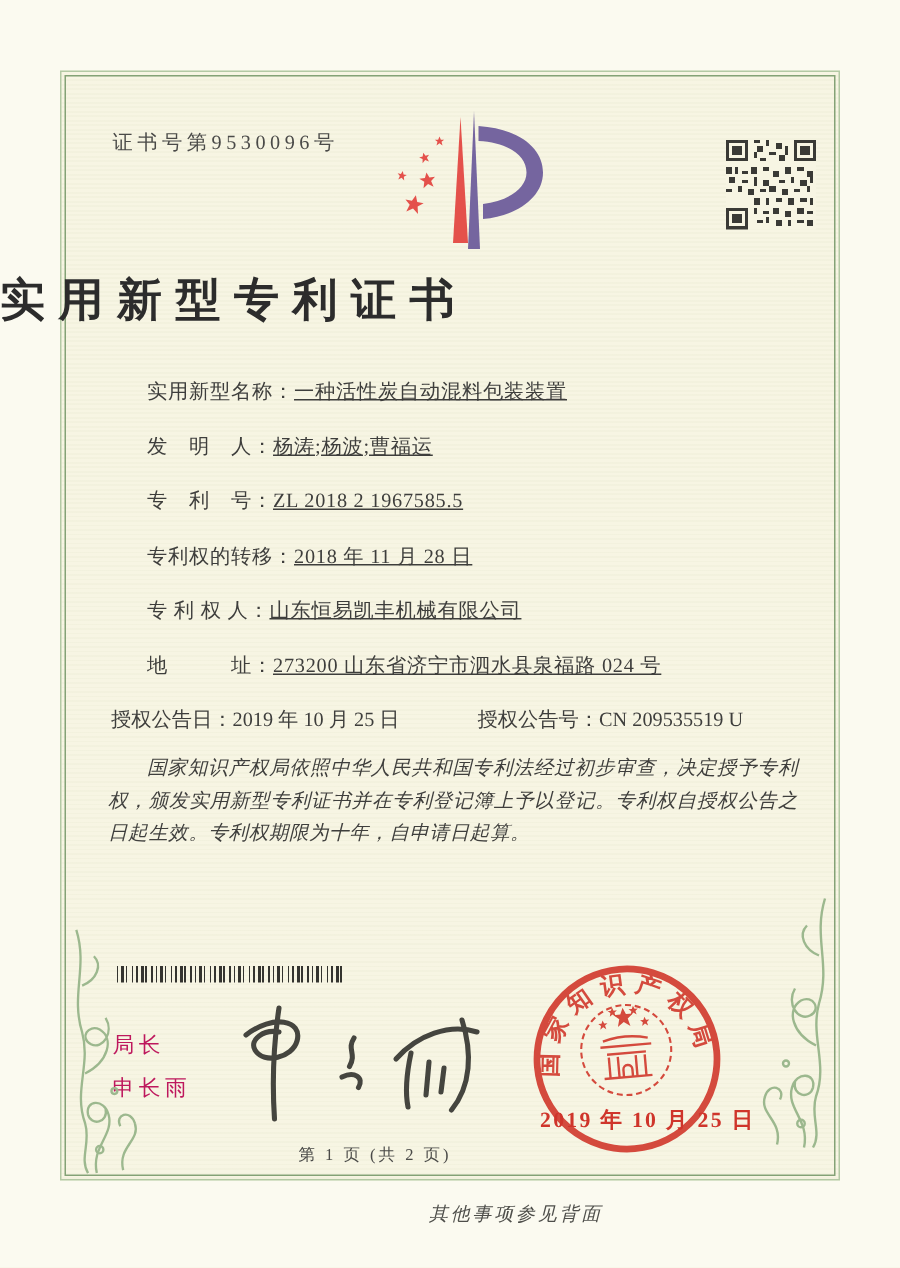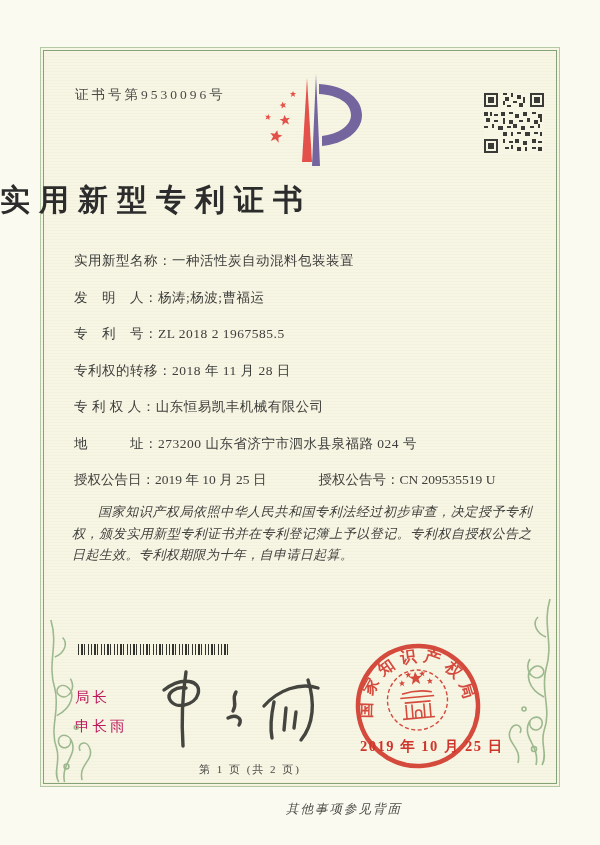--- a/index.html
+++ b/index.html
@@ -33,22 +33,22 @@
   }
   .logo{left:252px;top:70px;width:118px;height:102px;}
   .qr{left:484px;top:93px;width:60px;height:60px;}
   .title{
     left:0;top:180px;width:600px;text-align:left;
     font-size:30px;font-weight:600;letter-spacing:9px;color:#2c2c2c;
     margin:0;
   }
   .fields{left:74px;top:250px;width:460px;font-size:13.5px;color:#3e3e3c;}
   .field-row{display:flex;margin-bottom:15.5px;line-height:21px;letter-spacing:0.5px;}
-  .field-row .lbl{white-space:pre;flex:none;}
-  .field-row .val{white-space:pre-wrap;}
+  .field-row .lbl{white-space:pre;flex:none;margin-left:24px;}
+  .field-row .val{white-space:pre-wrap;text-decoration:underline;}
   .grant-row{display:flex;line-height:21px;}
   .grant-row .pair2{margin-left:52px;display:flex;}
   .paras{
     left:72px;top:501px;width:460px;
     font-size:13px;line-height:21.5px;letter-spacing:0.4px;
     font-style:italic;color:#3f3f3d;text-align:justify;
   }
   .paras p{margin:0;text-indent:2em;}
   .barcode{
     left:78px;top:644px;width:152px;height:11px;

